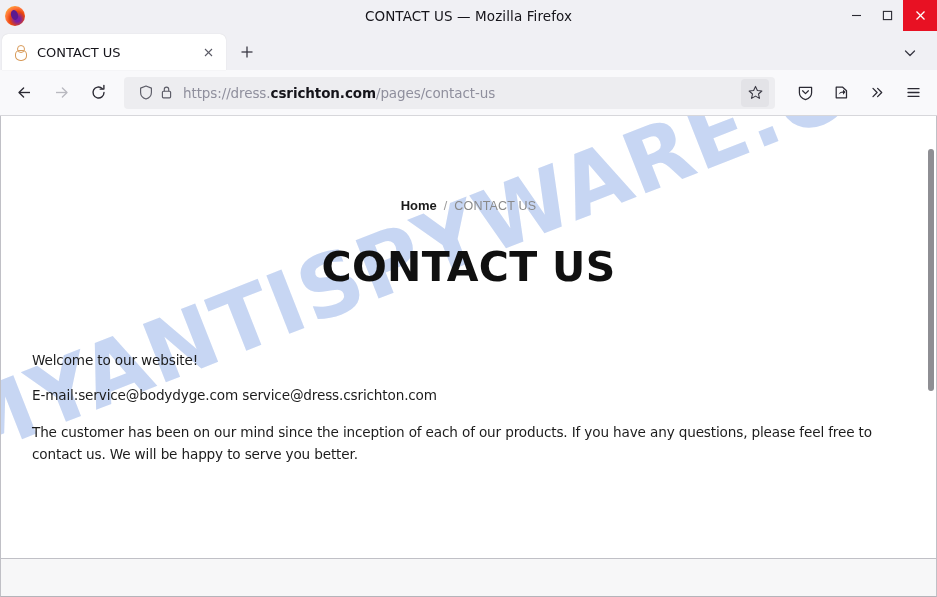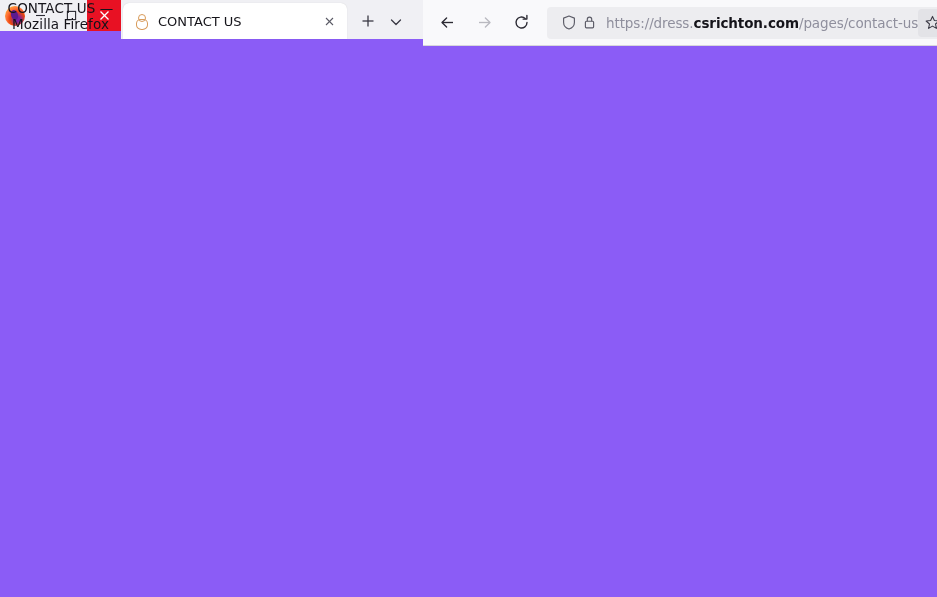--- a/index.html
+++ b/index.html
@@ -7,22 +7,22 @@
     width: 937px; height: 597px;
     overflow: hidden;
     font-family: "Liberation Sans", sans-serif;
     background: #ffffff;
   }
 
   
   .window {
     width: 937px; height: 597px;
     position: relative;
-    background: #8b5cf6;
-    display: flex; flex-direction: row;
+    background: #fef9c3;
+    display: flex; flex-direction: column;
   }
 
   
   .titlebar {
     height: 31px;
     background: #f0f0f4;
     display: flex; align-items: center;
     position: relative;
     flex: 0 0 auto;
   }

